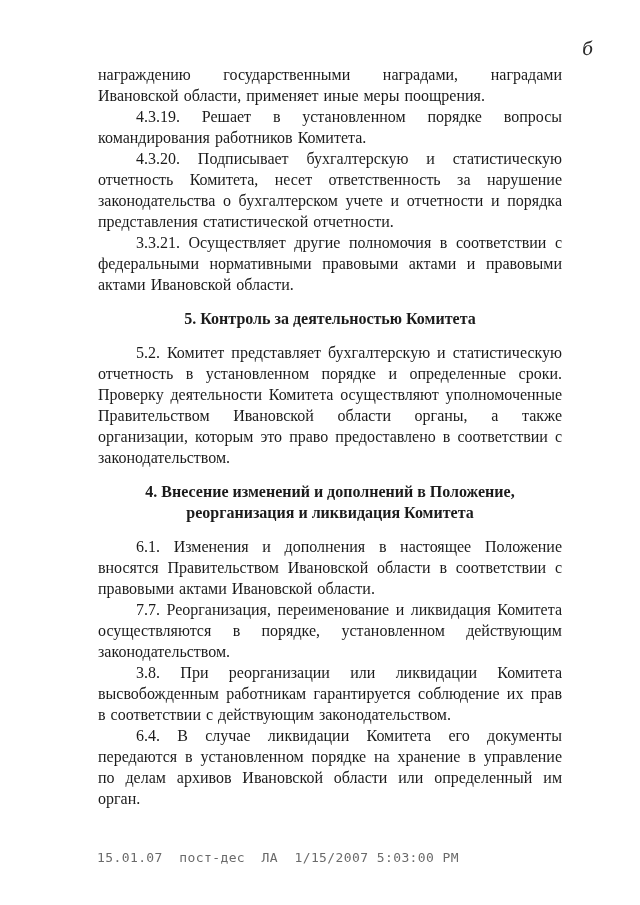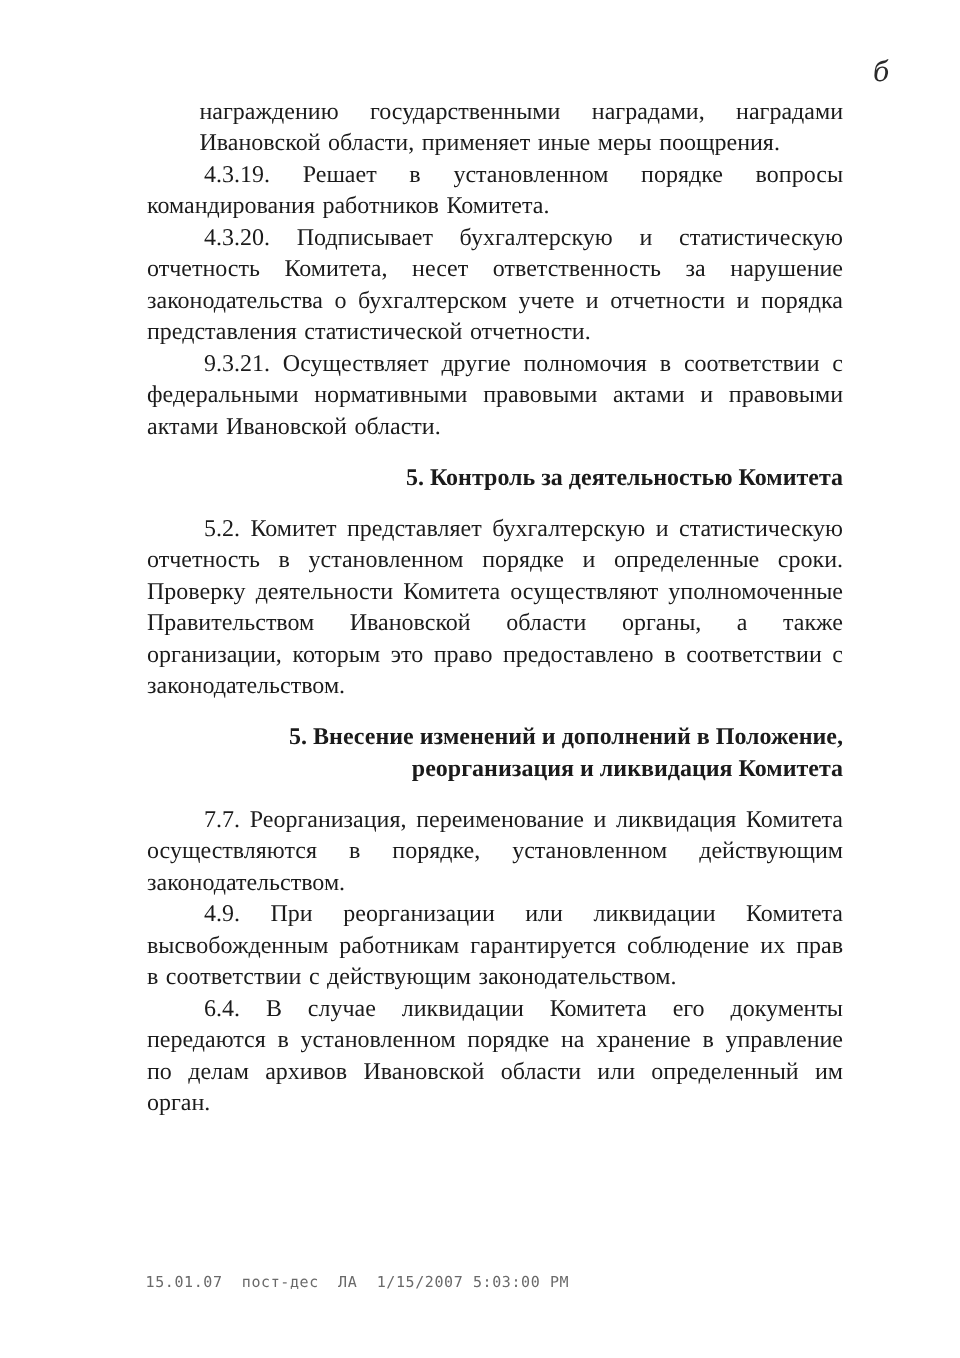--- a/index.html
+++ b/index.html
@@ -33,54 +33,55 @@
     width: 464px;
     font-size: 16px;
     line-height: 21px;
   }
   .para {
     text-align: justify;
     text-align-last: left;
     text-indent: 38px;
     word-spacing: 1px;
   }
-  .para.no-indent { text-indent: 0; margin-left: 35px; }
+  .para.no-indent { text-indent: 0; }
   .heading {
     font-weight: bold;
-    text-align: right;
+    text-align: center;
     white-space: pre-line;
     margin: 13px 0 13px 0;
   }
   .footer-line {
     position: absolute;
     left: 97px;
     top: 850px;
     font-family: "DejaVu Sans Mono", monospace;
-    font-size: 10px;
+    font-size: 13px;
     letter-spacing: 0.4px;
     color: #6a6a6a;
     white-space: pre;
   }
 </style>
 </head>
 <body>
 
 <div class="scan-page">
 
   <div class="page-number">б</div>
 
   <div class="doc-body">
       <p class="para no-indent">награждению государственными наградами, наградами Ивановской области, применяет иные меры поощрения.</p>
       <p class="para">4.3.19. Решает в установленном порядке вопросы командирования работников Комитета.</p>
       <p class="para">4.3.20. Подписывает бухгалтерскую и статистическую отчетность Комитета, несет ответственность за нарушение законодательства о бухгалтерском учете и отчетности и порядка представления статистической отчетности.</p>
-      <p class="para">9.3.21. Осуществляет другие полномочия в соответствии с федеральными нормативными правовыми актами и правовыми актами Ивановской области.</p>
+      <p class="para">3.3.21. Осуществляет другие полномочия в соответствии с федеральными нормативными правовыми актами и правовыми актами Ивановской области.</p>
       <div class="heading">5. Контроль за деятельностью Комитета</div>
       <p class="para">5.2. Комитет представляет бухгалтерскую и статистическую отчетность в установленном порядке и определенные сроки. Проверку деятельности Комитета осуществляют уполномоченные Правительством Ивановской области органы, а также организации, которым это право предоставлено в соответствии с законодательством.</p>
-      <div class="heading">5. Внесение изменений и дополнений в Положение,
+      <div class="heading">4. Внесение изменений и дополнений в Положение,
 реорганизация и ликвидация Комитета</div>
+      <p class="para">6.1. Изменения и дополнения в настоящее Положение вносятся Правительством Ивановской области в соответствии с правовыми актами Ивановской области.</p>
       <p class="para">7.7. Реорганизация, переименование и ликвидация Комитета осуществляются в порядке, установленном действующим законодательством.</p>
-      <p class="para">4.9. При реорганизации или ликвидации Комитета высвобожденным работникам гарантируется соблюдение их прав в соответствии с действующим законодательством.</p>
+      <p class="para">3.8. При реорганизации или ликвидации Комитета высвобожденным работникам гарантируется соблюдение их прав в соответствии с действующим законодательством.</p>
       <p class="para">6.4. В случае ликвидации Комитета его документы передаются в установленном порядке на хранение в управление по делам архивов Ивановской области или определенный им орган.</p>
     </div>
 
   <div class="footer-line">15.01.07  пост-дес  ЛА  1/15/2007 5:03:00 PM</div>
 
 </div>
 
 </body></html>

